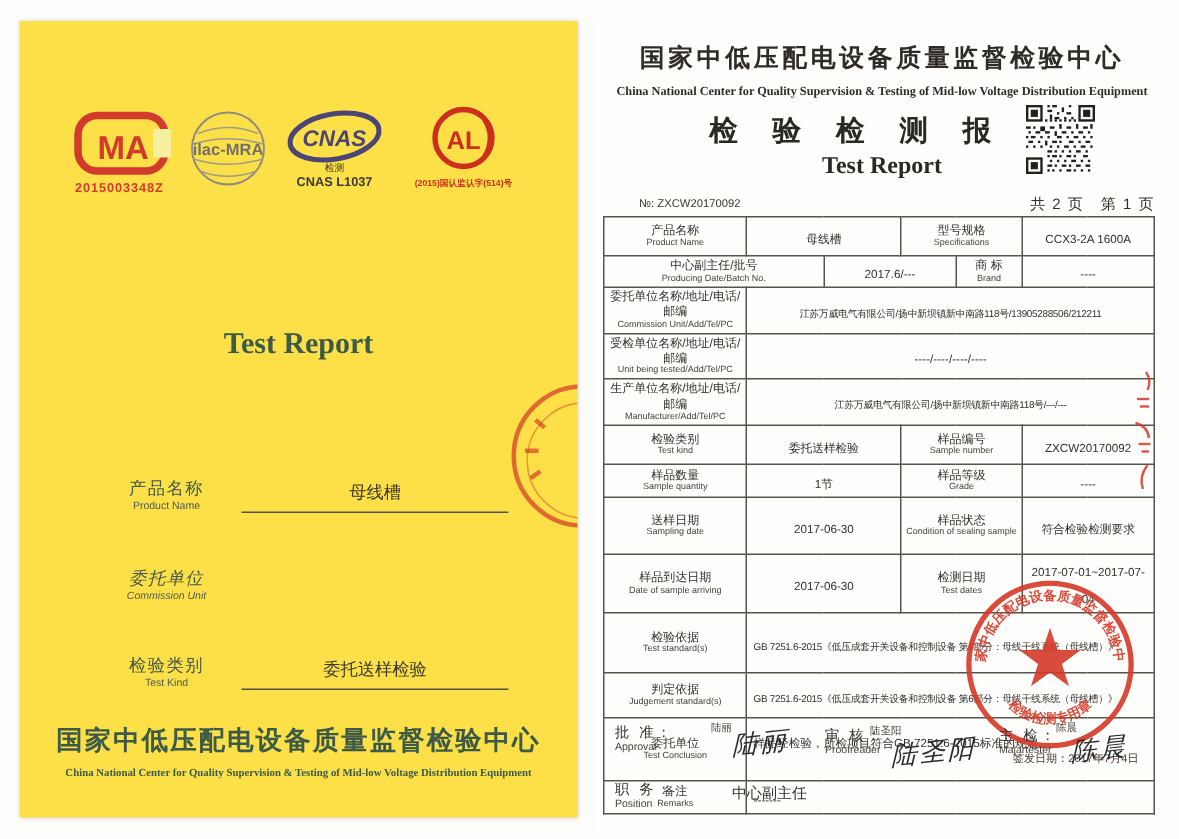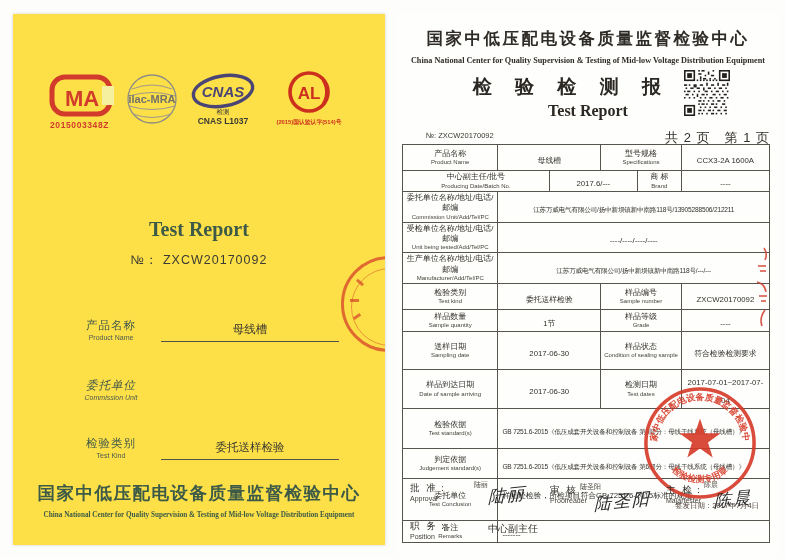--- a/index.html
+++ b/index.html
@@ -36,21 +36,21 @@
   .rpt-center { position:absolute; top:16px; width:100%; text-align:center; font-size:16.5px; font-weight:700;
                 letter-spacing:2.5px; color:#2f2c28; }
   .rpt-center-en { position:absolute; top:44px; width:100%; text-align:center; font-family:"Liberation Serif", serif;
                    font-size:8.2px; font-weight:700; color:#2f2c28; }
   .rpt-title { position:absolute; top:62px; width:100%; text-align:center; font-size:19px; font-weight:700;
                letter-spacing:9px; text-indent:9px; color:#2b2824; }
   .rpt-title-en { position:absolute; top:90px; width:100%; text-align:center; font-family:"Liberation Serif", serif;
                   font-size:16px; font-weight:700; color:#2b2824; }
   .rpt-qr { position:absolute; left:286px; top:58px; }
   .rpt-no { position:absolute; left:28px; top:119px; font-size:7.5px; color:#3a372f; }
-  .rpt-pages { position:absolute; right:8px; top:117px; font-size:13px; color:#33302b; letter-spacing:1px; }
+  .rpt-pages { position:absolute; right:8px; top:117px; font-size:10px; color:#33302b; letter-spacing:1px; }
 
   table.rpt { position:absolute; left:4px; top:132px; width:368px; border-collapse:collapse; table-layout:fixed; }
   table.rpt td { border:1px solid #57544e; padding:1px 2px; text-align:center; vertical-align:middle; overflow:hidden; }
   .zh  { display:block; font-size:8px;  line-height:1.3; color:#33302b; }
   .en  { display:block; font-size:6px;  line-height:1.15; color:#45423b; }
   .val { font-size:7.8px; color:#33302b; }
   .val-xs { font-size:6.6px; letter-spacing:-0.2px; white-space:nowrap; }
   .tleft { text-align:left !important; padding-left:4px !important; }
   .concl { display:flex; flex-direction:column; justify-content:space-between; height:100%; padding:4px 2px 2px 2px; }
   .concl .ctext { text-align:left; font-size:7.8px; }
@@ -101,21 +101,20 @@
 
       <svg width="84" height="60">
         <circle cx="42" cy="22" r="19" fill="none" stroke="#cc2f1e" stroke-width="3.6"></circle>
         <path d="M56 10 A 22 22 0 0 1 56 34" fill="none" stroke="#cc2f1e" stroke-width="3"></path>
         <text x="42" y="29" text-anchor="middle" font-size="17" font-weight="bold" fill="#cc2f1e">AL</text>
         <text x="42" y="54" text-anchor="middle" font-size="5.8" font-weight="bold" fill="#cc2f1e">(2015)国认监认字(514)号</text>
       </svg>
     </div>
 
     <div class="cover-title-en">Test Report</div>
-    <div class="cover-no">№： ZXCW20170092</div>
 
     <div class="cover-edge-seal">
       <div class="inner"></div>
       <div class="tick" style="left:12px; top:22px; width:8px; height:3px; transform:rotate(40deg);"></div>
       <div class="tick" style="left:6px;  top:40px; width:9px; height:3px;"></div>
       <div class="tick" style="left:9px;  top:56px; width:8px; height:3px; transform:rotate(-35deg);"></div>
     </div>
 
     <div class="cover-field" style="top:300px;">
       <div class="flabel">

